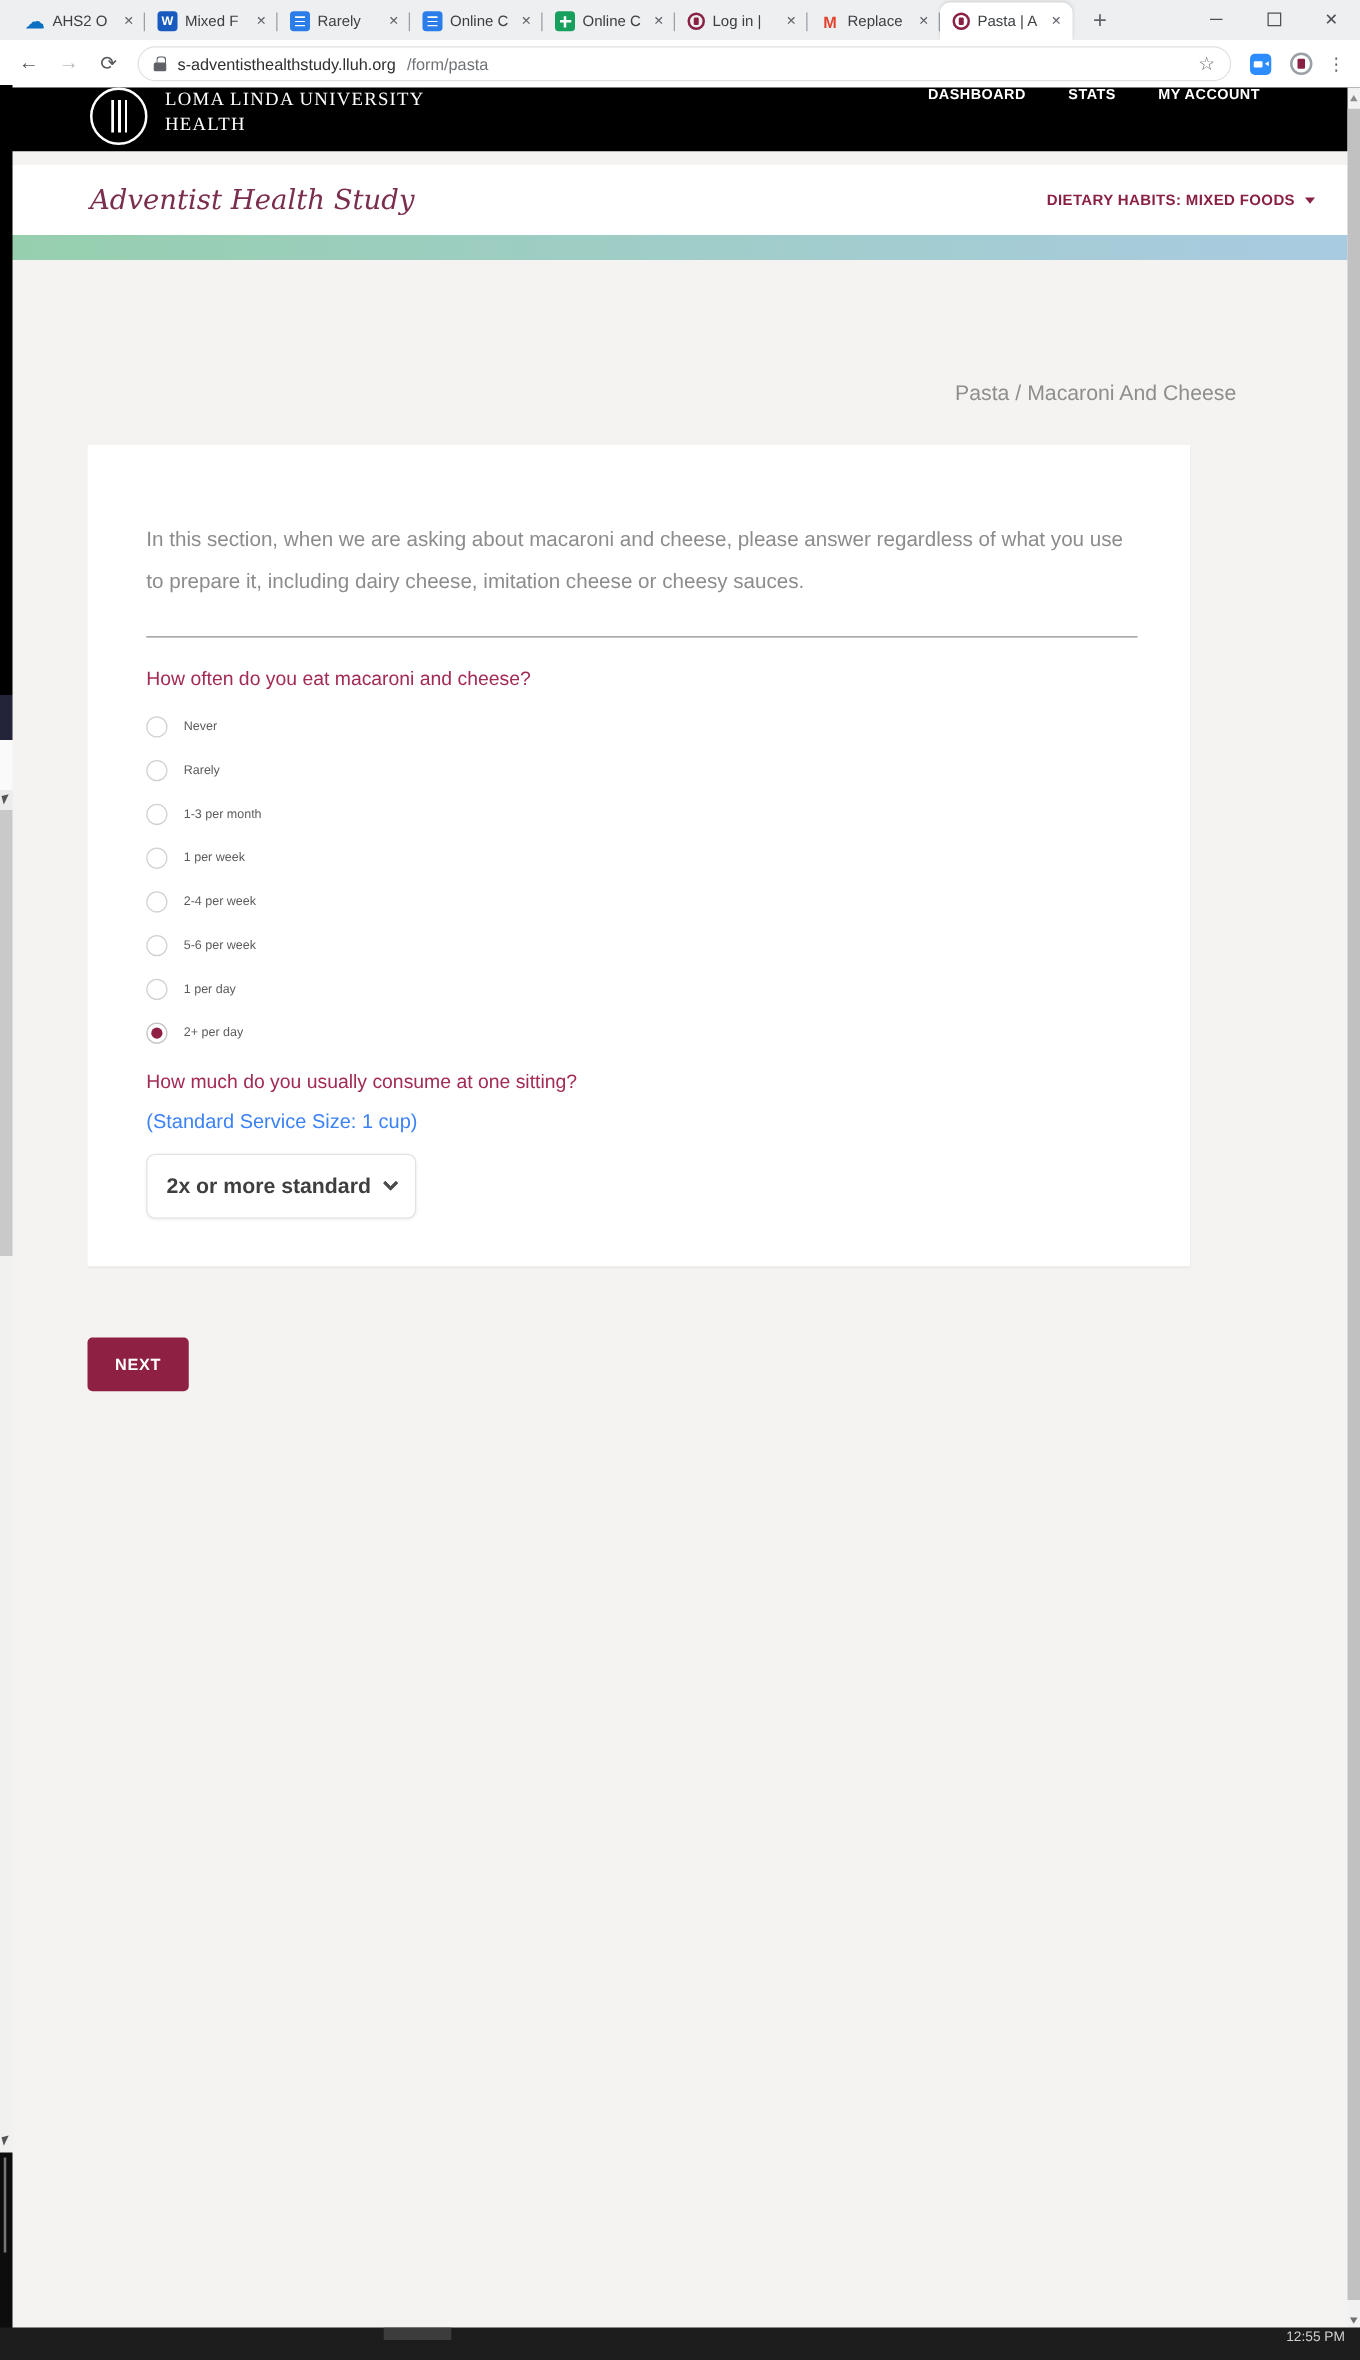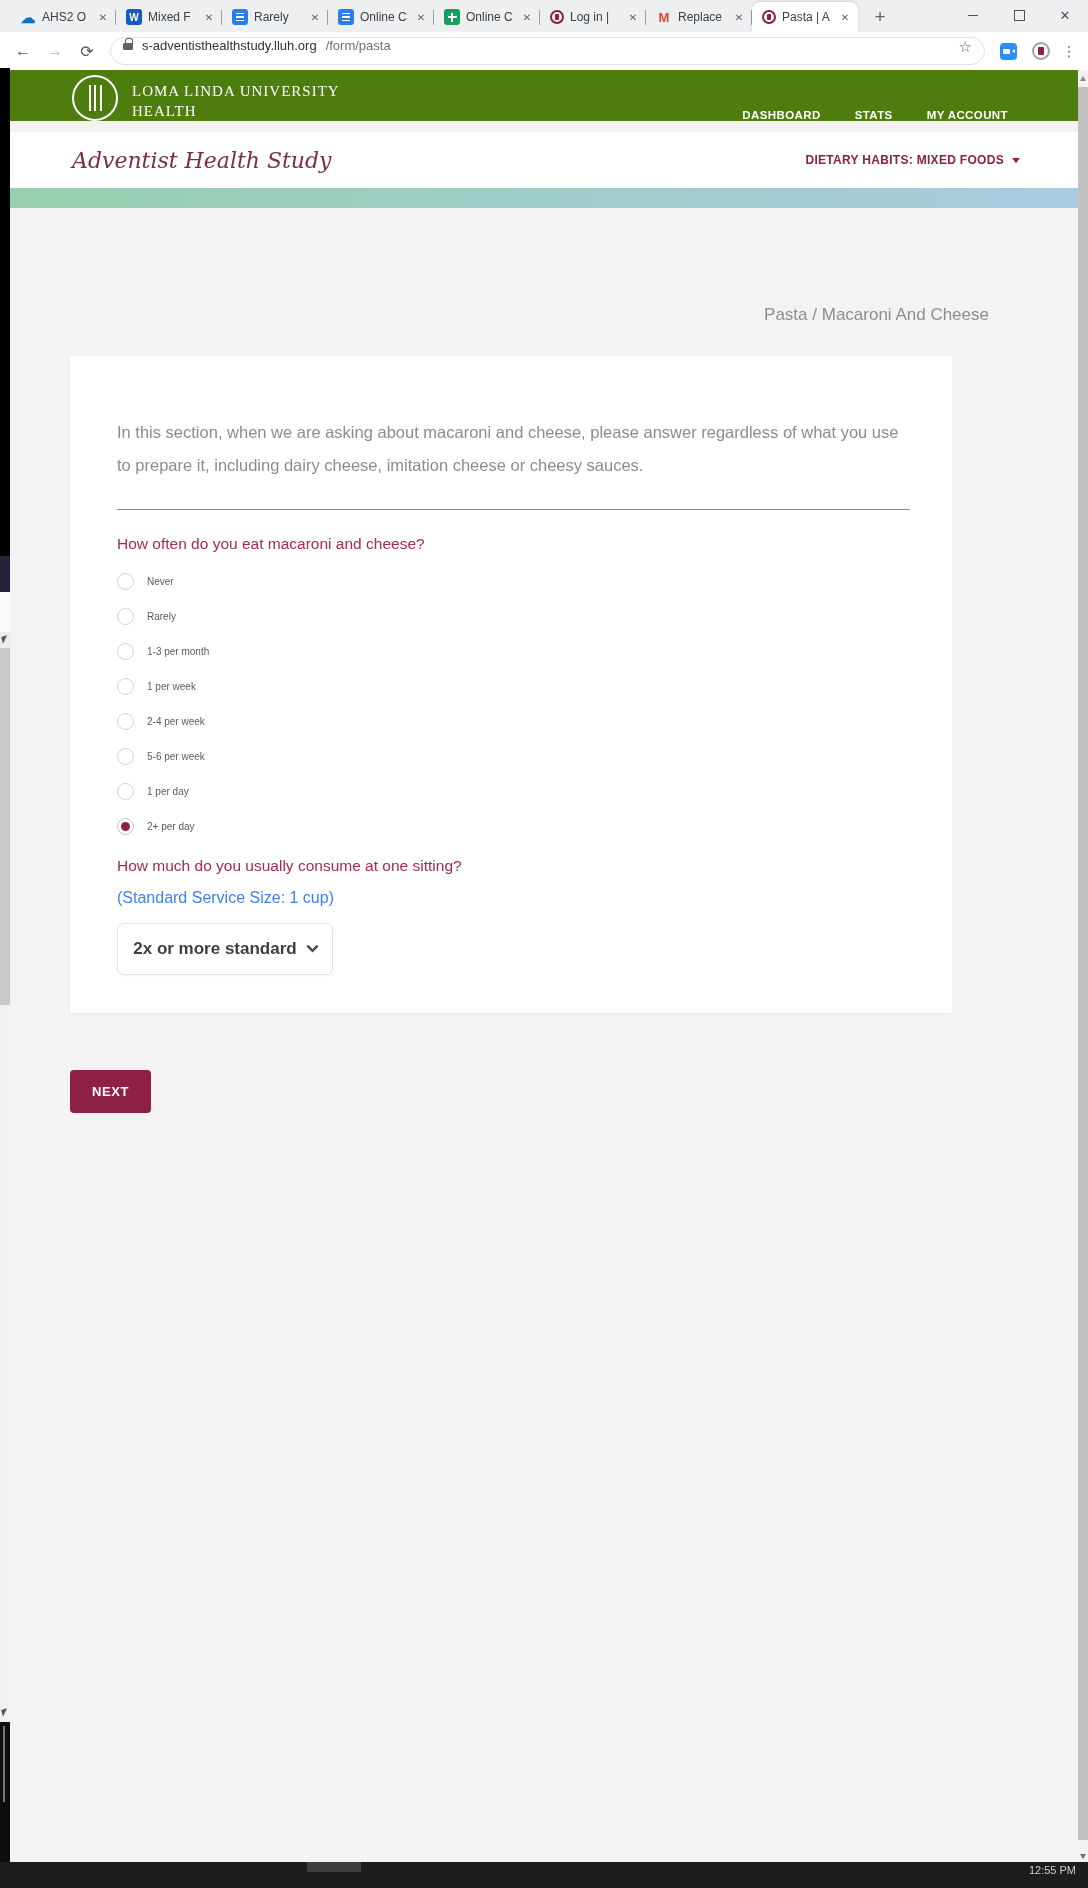--- a/index.html
+++ b/index.html
@@ -30,43 +30,43 @@
   .new-tab::before{content:"+";font-size:19px;color:#5f6368;line-height:1}
   .win-controls{position:absolute;right:0;top:0;height:30px;display:flex}
   .win-btn{width:46px;height:30px;display:flex;align-items:center;justify-content:center}
   .win-btn[data-name="minimize-button"]::before{content:"";width:10px;height:1px;background:#4d5156}
   .win-btn[data-name="maximize-button"]::before{content:"";width:9px;height:9px;border:1px solid #4d5156}
   .win-btn[data-name="close-window-button"]::before{content:"✕";font-size:13px;color:#4d5156}
 
   .addressbar{position:absolute;top:32px;left:0;right:0;height:38px;background:#fff;display:flex;align-items:center;padding:0 8px;gap:2px}
   .nav-btn{width:30px;height:30px;display:flex;align-items:center;justify-content:center;font-size:16px;color:#55585c}
   .nav-btn.disabled{color:#b8bcbf}
-  .urlbox{flex:1;height:28px;border:1px solid #dfe1e5;border-radius:14px;background:#fff;display:flex;align-items:flex-start;padding:0 12px;gap:9px;margin:0 6px}
+  .urlbox{flex:1;height:28px;border:1px solid #dfe1e5;border-radius:14px;background:#fff;display:flex;align-items:center;padding:0 12px;gap:9px;margin:0 6px}
   .lock-icon{width:10px;height:12px;position:relative;flex:none}
   .lock-icon::before{content:"";position:absolute;top:0;left:2px;width:6px;height:7px;border:1.5px solid #5f6368;border-bottom:none;border-radius:3px 3px 0 0}
   .lock-icon::after{content:"";position:absolute;bottom:0;left:0;width:10px;height:7px;background:#5f6368;border-radius:1.5px}
   .url-text{font-size:13px;color:#2d2f31;white-space:nowrap}
   .url-path{color:#6e7175}
   .star-icon{margin-left:auto;font-size:15px;color:#5f6368}
   .ext-blue{width:17px;height:17px;background:#2d8cff;border-radius:4px;margin:0 7px;position:relative}
   .ext-blue::before{content:"";position:absolute;left:3px;top:6px;width:7px;height:5px;background:#fff;border-radius:1px}
   .ext-blue::after{content:"";position:absolute;right:2px;top:6px;border-top:2.5px solid transparent;border-bottom:2.5px solid transparent;border-right:3px solid #fff}
   .avatar-circle{width:18px;height:18px;border-radius:50%;border:2px solid #9aa0a6;margin:0 6px;display:flex;align-items:center;justify-content:center}
   .avatar-circle::before{content:"";width:6px;height:8px;background:#8a2144;border-radius:1px}
   .menu-dots{width:22px;display:flex;align-items:center;justify-content:center;font-size:14px;color:#5f6368;letter-spacing:0}
 
   
-  .site-header{position:absolute;top:70px;left:0;right:0;height:51px;background:#4d7c0f;display:flex;align-items:flex-end;padding:0 80px 0 72px;color:#fff}
+  .site-header{position:absolute;top:70px;left:0;right:0;height:51px;background:#000000;display:flex;align-items:flex-start;padding:0 80px 0 72px;color:#fff}
   .logo-seal{width:46px;height:46px;border:2px solid #fff;border-radius:50%;flex:none;display:flex;align-items:center;justify-content:center}
   .logo-seal::before{content:"";width:13px;height:26px;background:repeating-linear-gradient(90deg,#fff 0 2px,transparent 2px 5.5px)}
   .logo-text{margin-left:14px;font-family:"Liberation Serif",serif;font-size:15px;letter-spacing:1px;line-height:1.35}
   .site-nav{margin-left:auto;display:flex;gap:34px}
   .nav-link{font-size:11.5px;font-weight:bold;letter-spacing:.4px;color:#fff;text-decoration:none}
 
-  .subheader{position:absolute;top:132px;left:0;right:0;height:56px;background:#fff;display:flex;align-items:center;padding:0 68px 0 72px}
+  .subheader{position:absolute;top:132px;left:0;right:0;height:56px;background:#fff;display:flex;align-items:center;padding:0 36px 0 72px}
   .study-title{font-family:"DejaVu Serif",serif;font-style:italic;font-size:22px;color:#7b2d4e}
   .section-menu{margin-left:auto;display:flex;align-items:center;gap:8px;color:#8a2144;font-size:12px;font-weight:bold;letter-spacing:.3px}
   .caret-down{width:0;height:0;border-left:4px solid transparent;border-right:4px solid transparent;border-top:5px solid #8a2144}
 
   .progress{position:absolute;top:188px;left:0;right:0;height:20px;background:linear-gradient(90deg,#96cfae 0%,#a9cbe2 100%)}
 
   
   .main{position:absolute;top:208px;left:0;right:0;bottom:10px;background:#f4f3f1}
   .breadcrumb{margin-top:97px;padding-right:99px;text-align:right;font-size:17px;color:#8e8e8e}
   .card{margin:31px 0 0 70px;width:882px;background:#fff;padding:60px 42px 38px 47px;box-shadow:0 1px 2px rgba(0,0,0,.05)}

